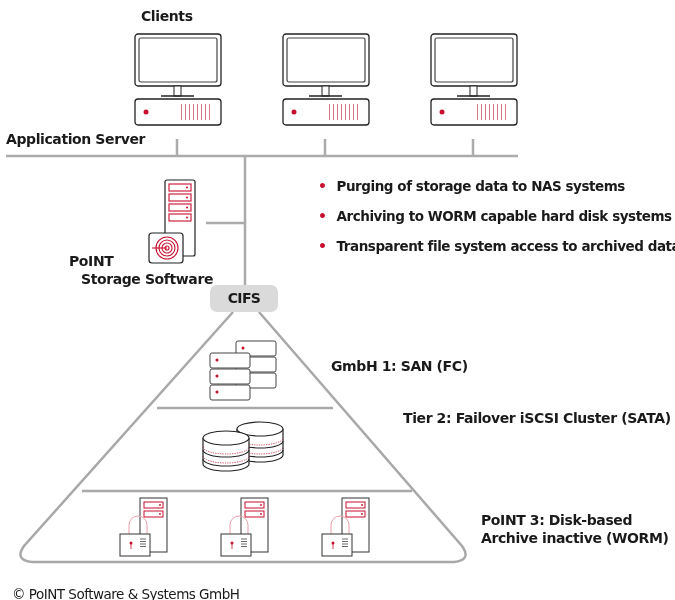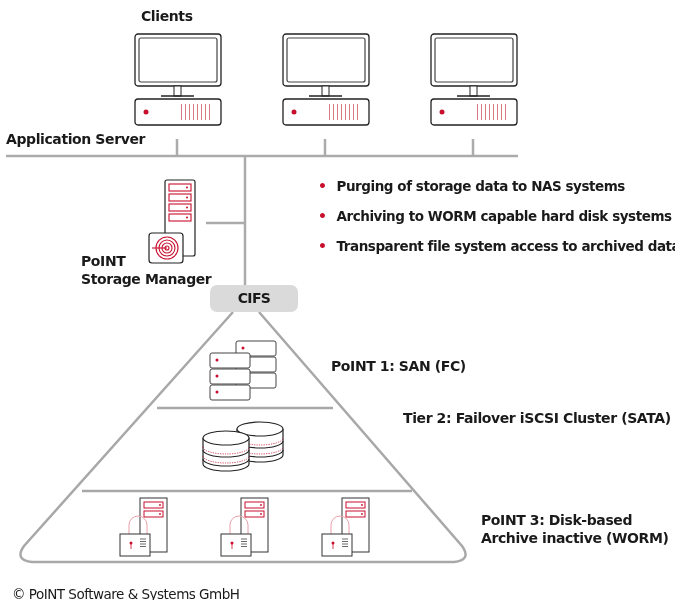--- a/index.html
+++ b/index.html
@@ -4,21 +4,21 @@
 <style>
   html, body { margin: 0; padding: 0; background: #ffffff; }
   body { width: 675px; height: 600px; position: relative; overflow: hidden;
          font-family: "DejaVu Sans", "Liberation Sans", sans-serif; color: #1a1a1a; }
   .txt { position: absolute; white-space: nowrap; font-size: 14px; font-weight: bold;
          letter-spacing: -0.4px; }
   svg#diagram { position: absolute; left: 0; top: 0; }
   .bullet-list { position: absolute; left: 318px; top: 178px; margin: 0; padding: 0; list-style: none; }
   .bullet-list li { height: 30px; font-size: 13.5px; font-weight: bold; letter-spacing: -0.45px; white-space: nowrap; }
   .bullet-list li .dot { color: #c8102e; margin-right: 10px; font-size: 14px; }
-  .cifs { position: absolute; left: 210px; top: 285px; width: 88px; height: 27px; background: #dadada;
+  .cifs { position: absolute; left: 210px; top: 285px; width: 68px; height: 27px; background: #dadada;
           border-radius: 7px; text-align: center; line-height: 27px; font-size: 14px; font-weight: bold;
           letter-spacing: -0.6px; }
   .copyright { position: absolute; left: 12px; top: 574px; font-size: 13.5px; font-weight: normal;
                letter-spacing: -0.5px; white-space: nowrap; margin-top: 12px; }
 </style>
 </head>
 <body>
 
 <svg id="diagram" width="675" height="600" viewBox="0 0 675 600">
   <defs>
@@ -133,29 +133,29 @@
     <use href="#cyl" x="203" y="430"></use>
   </g>
 
   <use href="#locktower" x="120" y="498"></use>
   <use href="#locktower" x="221" y="498"></use>
   <use href="#locktower" x="322" y="498"></use>
 </svg>
 
 <div class="txt" style="left:123px; top:8px;margin-left:18px;">Clients</div>
 <div class="txt" style="left:6px; top:131px;">Application Server</div>
-<div class="txt" style="left:81px; top:253px;text-align:center;">PoINT</div>
-<div class="txt" style="left:81px; top:271px;">Storage Manager</div>
+<div class="txt" style="left:69px; top:253px;text-align:center;">PoINT</div>
+<div class="txt" style="left:81px; top:271px;">Storage Software</div>
 
 <ul class="bullet-list">
   <li><span class="dot">•</span><span>Purging of storage data to NAS systems</span></li>
   <li><span class="dot">•</span><span>Archiving to WORM capable hard disk systems</span></li>
   <li><span class="dot">•</span><span>Transparent file system access to archived data</span></li>
 </ul>
 
 <div class="cifs">CIFS</div>
 
-<div class="txt" style="left:331px; top:358px;">PoINT 1: SAN (FC)</div>
+<div class="txt" style="left:331px; top:358px;">GmbH 1: SAN (FC)</div>
 <div class="txt" style="left:403px; top:410px;">Tier 2: Failover iSCSI Cluster (SATA)</div>
 <div class="txt" style="left:481px; top:512px;">PoINT 3: Disk-based</div>
 <div class="txt" style="left:481px; top:530px;">Archive inactive (WORM)</div>
 
 <div class="copyright">© PoINT Software &amp; Systems GmbH</div>
 
 </body></html>

